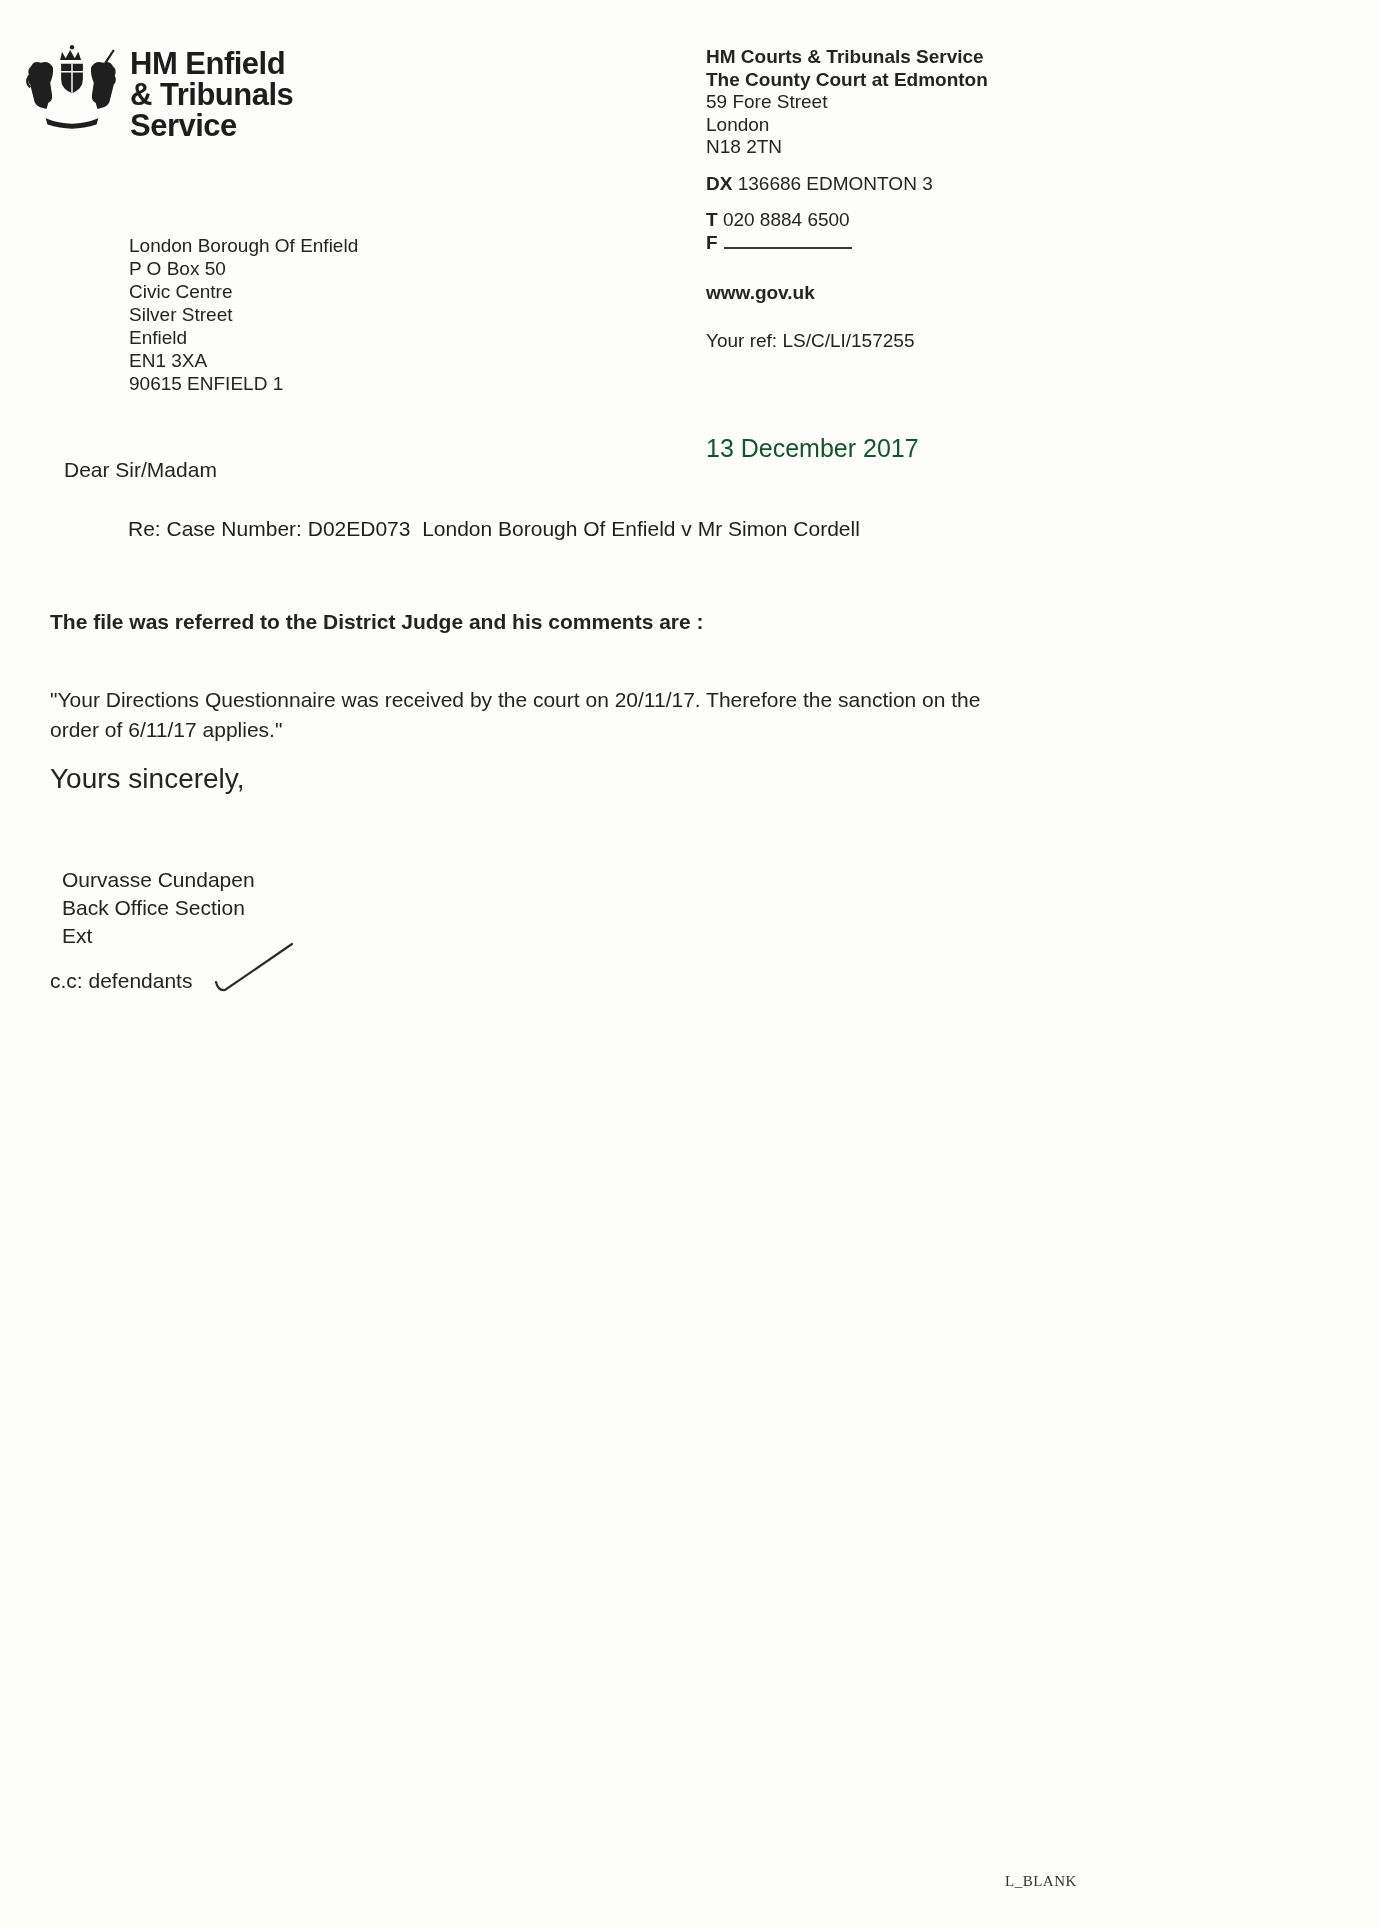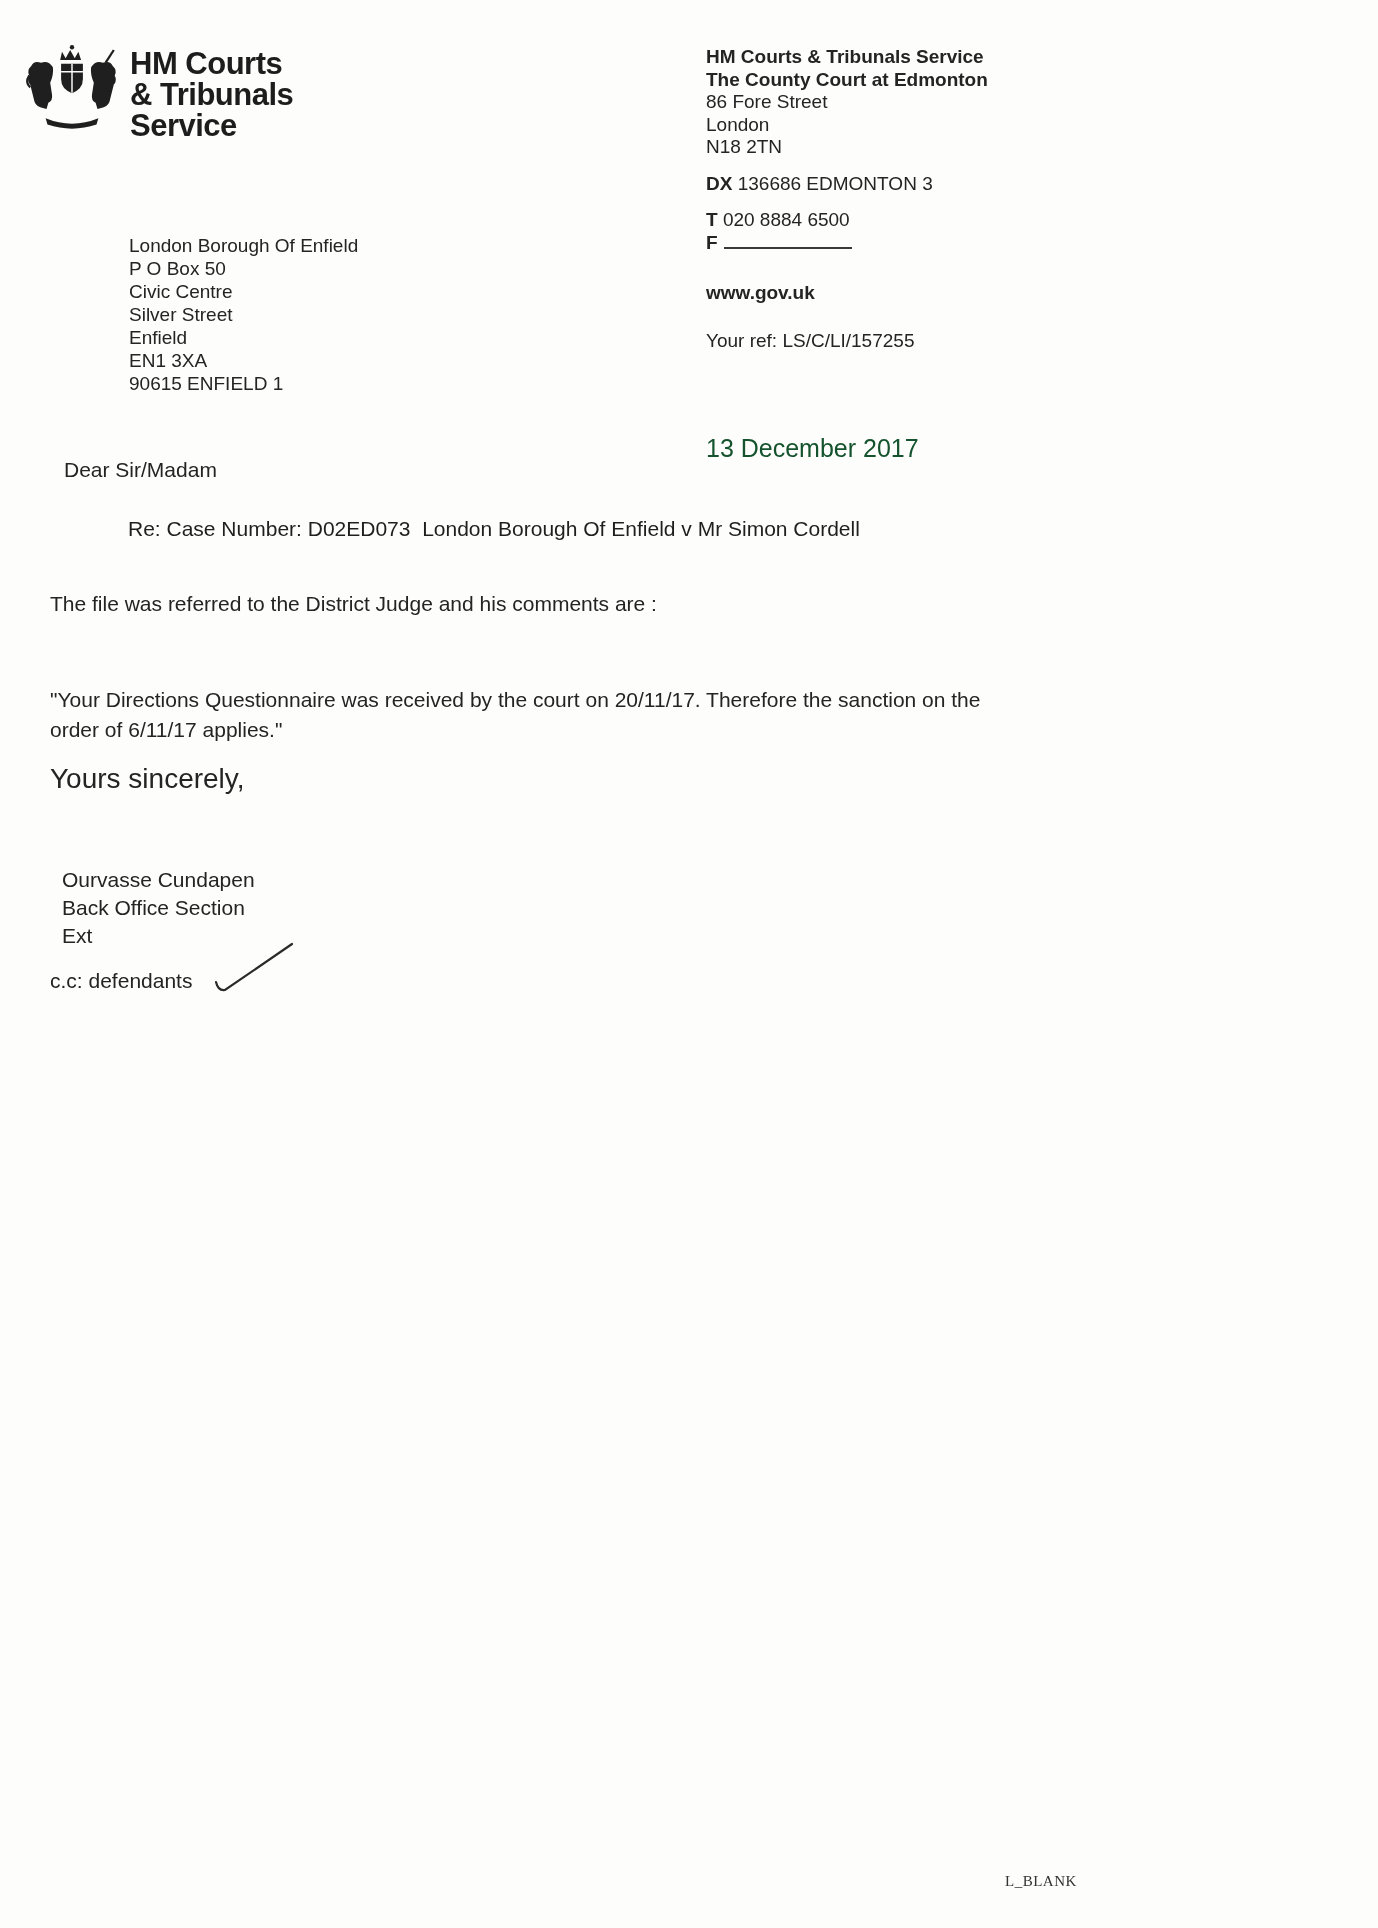--- a/index.html
+++ b/index.html
@@ -34,21 +34,21 @@
 
   
   .recipient { left: 129px; top: 234px; font-size: 19px; line-height: 23px; color: #242424; }
 
   .date-line { left: 706px; top: 434px; font-size: 25px; color: #14532d; }
 
   .salutation { left: 64px; top: 458px; font-size: 21px; color: #242424; }
 
   .subject { left: 128px; top: 517px; font-size: 21px; font-weight: normal; color: #1f1f1f; white-space: pre; }
 
-  .para1 { left: 50px; top: 592px; font-size: 21px; color: #242424; }
+  .para1 { left: 50px; top: 610px; font-size: 21px; color: #242424; font-weight: bold; }
   .para2 { left: 50px; top: 685px; width: 965px; font-size: 21px; line-height: 30px; color: #242424; }
 
   .closing { left: 50px; top: 763px; font-size: 28px; color: #242424; }
 
   .sigblock { left: 50px; top: 866px; font-size: 21px; line-height: 28px; color: #242424; margin-left: 12px; }
 
   .cc-line { left: 50px; top: 969px; font-size: 21px; color: #242424; }
   .tick { left: 212px; top: 940px; width: 85px; height: 55px; }
 
   .footer-code {
@@ -77,29 +77,29 @@
 
         <path d="M76 27 q5 -8 13 -5 q8 -3 11 4 q5 4 2 10 q3 6 -1 10 l-4 16 q-1 7 -7 9 l-7 2 -2-7 q-5 -2 -4 -9 l2 -13 q-4 -9 -3 -17 z"></path>
         <line x1="92" y1="22" x2="101" y2="8" stroke="#1f1f1f" stroke-width="2.5"></line>
 
         <path d="M26 83 q29 12 58 0 l-2 7 q-27 9 -54 0 z"></path>
       </g>
     </svg>
   </div>
 
   <div class="abs logo-text">
-    <div>HM Courts</div>
+    <div>HM Enfield</div>
     <div>&amp; Tribunals</div>
     <div>Service</div>
   </div>
 
   <div class="abs court-block">
     <div class="bold">HM Courts &amp; Tribunals Service</div>
     <div class="bold">The County Court at Edmonton</div>
-    <div>86 Fore Street</div>
+    <div>59 Fore Street</div>
     <div>London</div>
     <div>N18 2TN</div>
     <div class="sp"></div>
     <div><span class="bold">DX</span> <span>136686 EDMONTON 3</span></div>
     <div class="sp"></div>
     <div><span class="bold">T</span> <span>020 8884 6500</span></div>
     <div><span class="bold">F</span><span class="blank-line"></span></div>
     <div class="sp" style="height:28px;"></div>
     <div class="bold">www.gov.uk</div>
     <div class="sp" style="height:25px;"></div>

